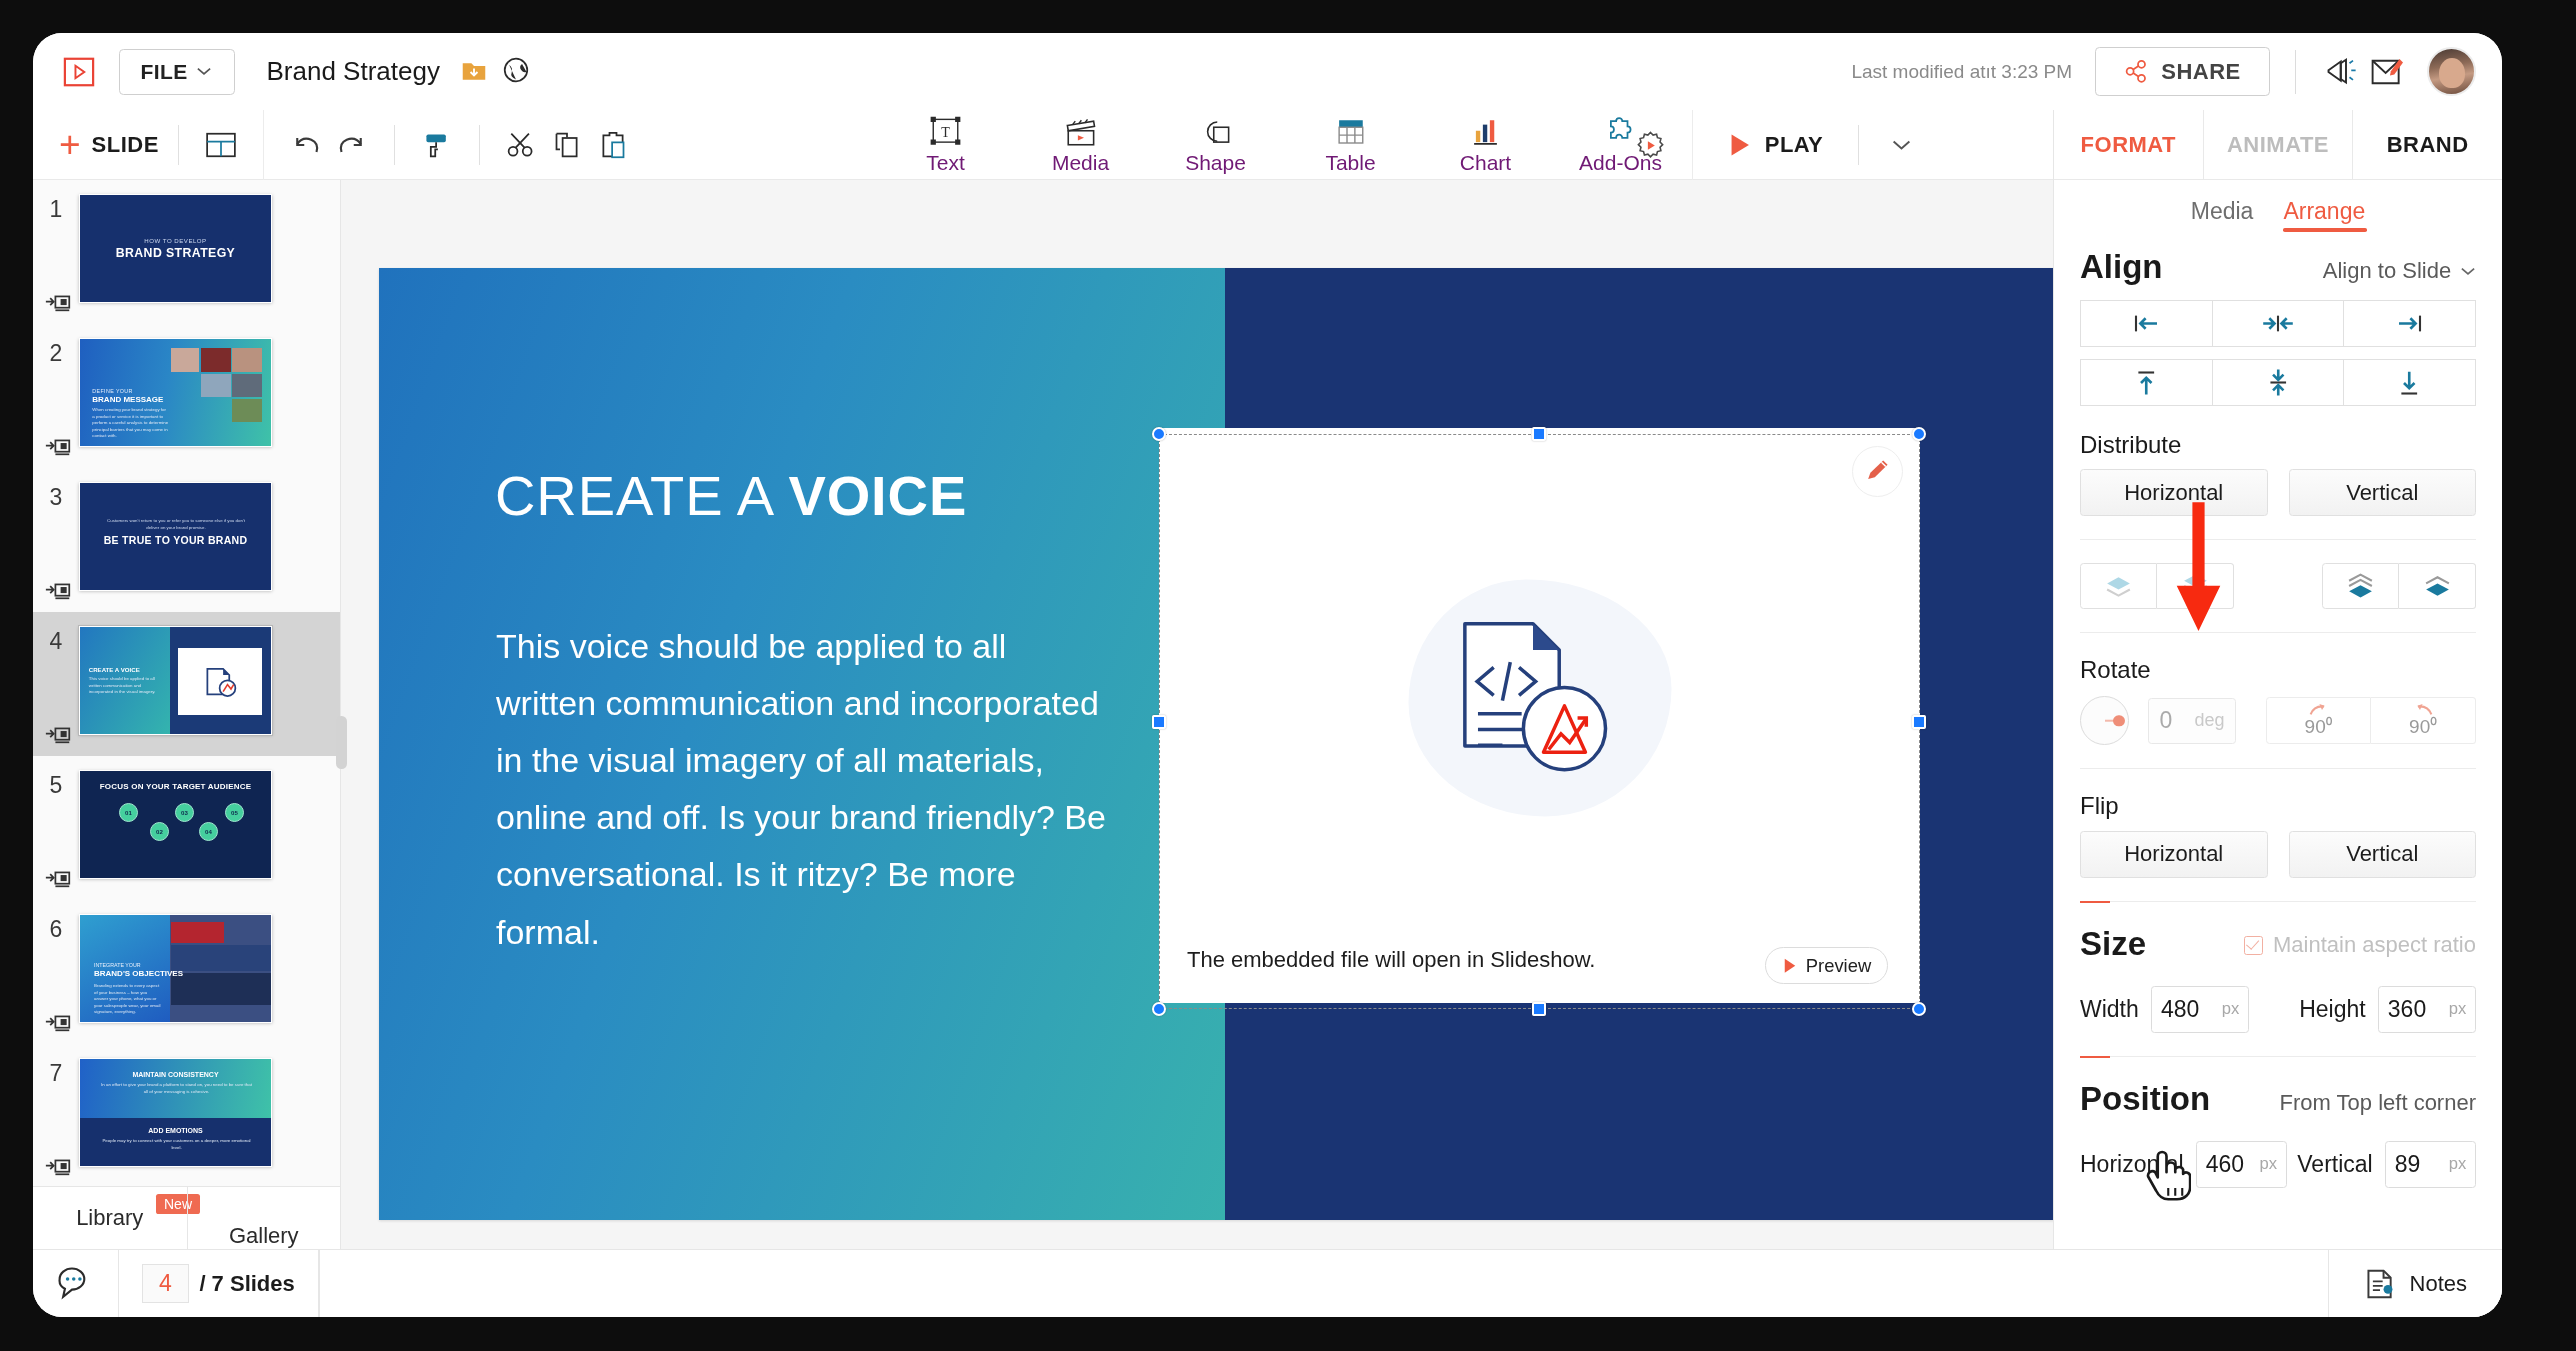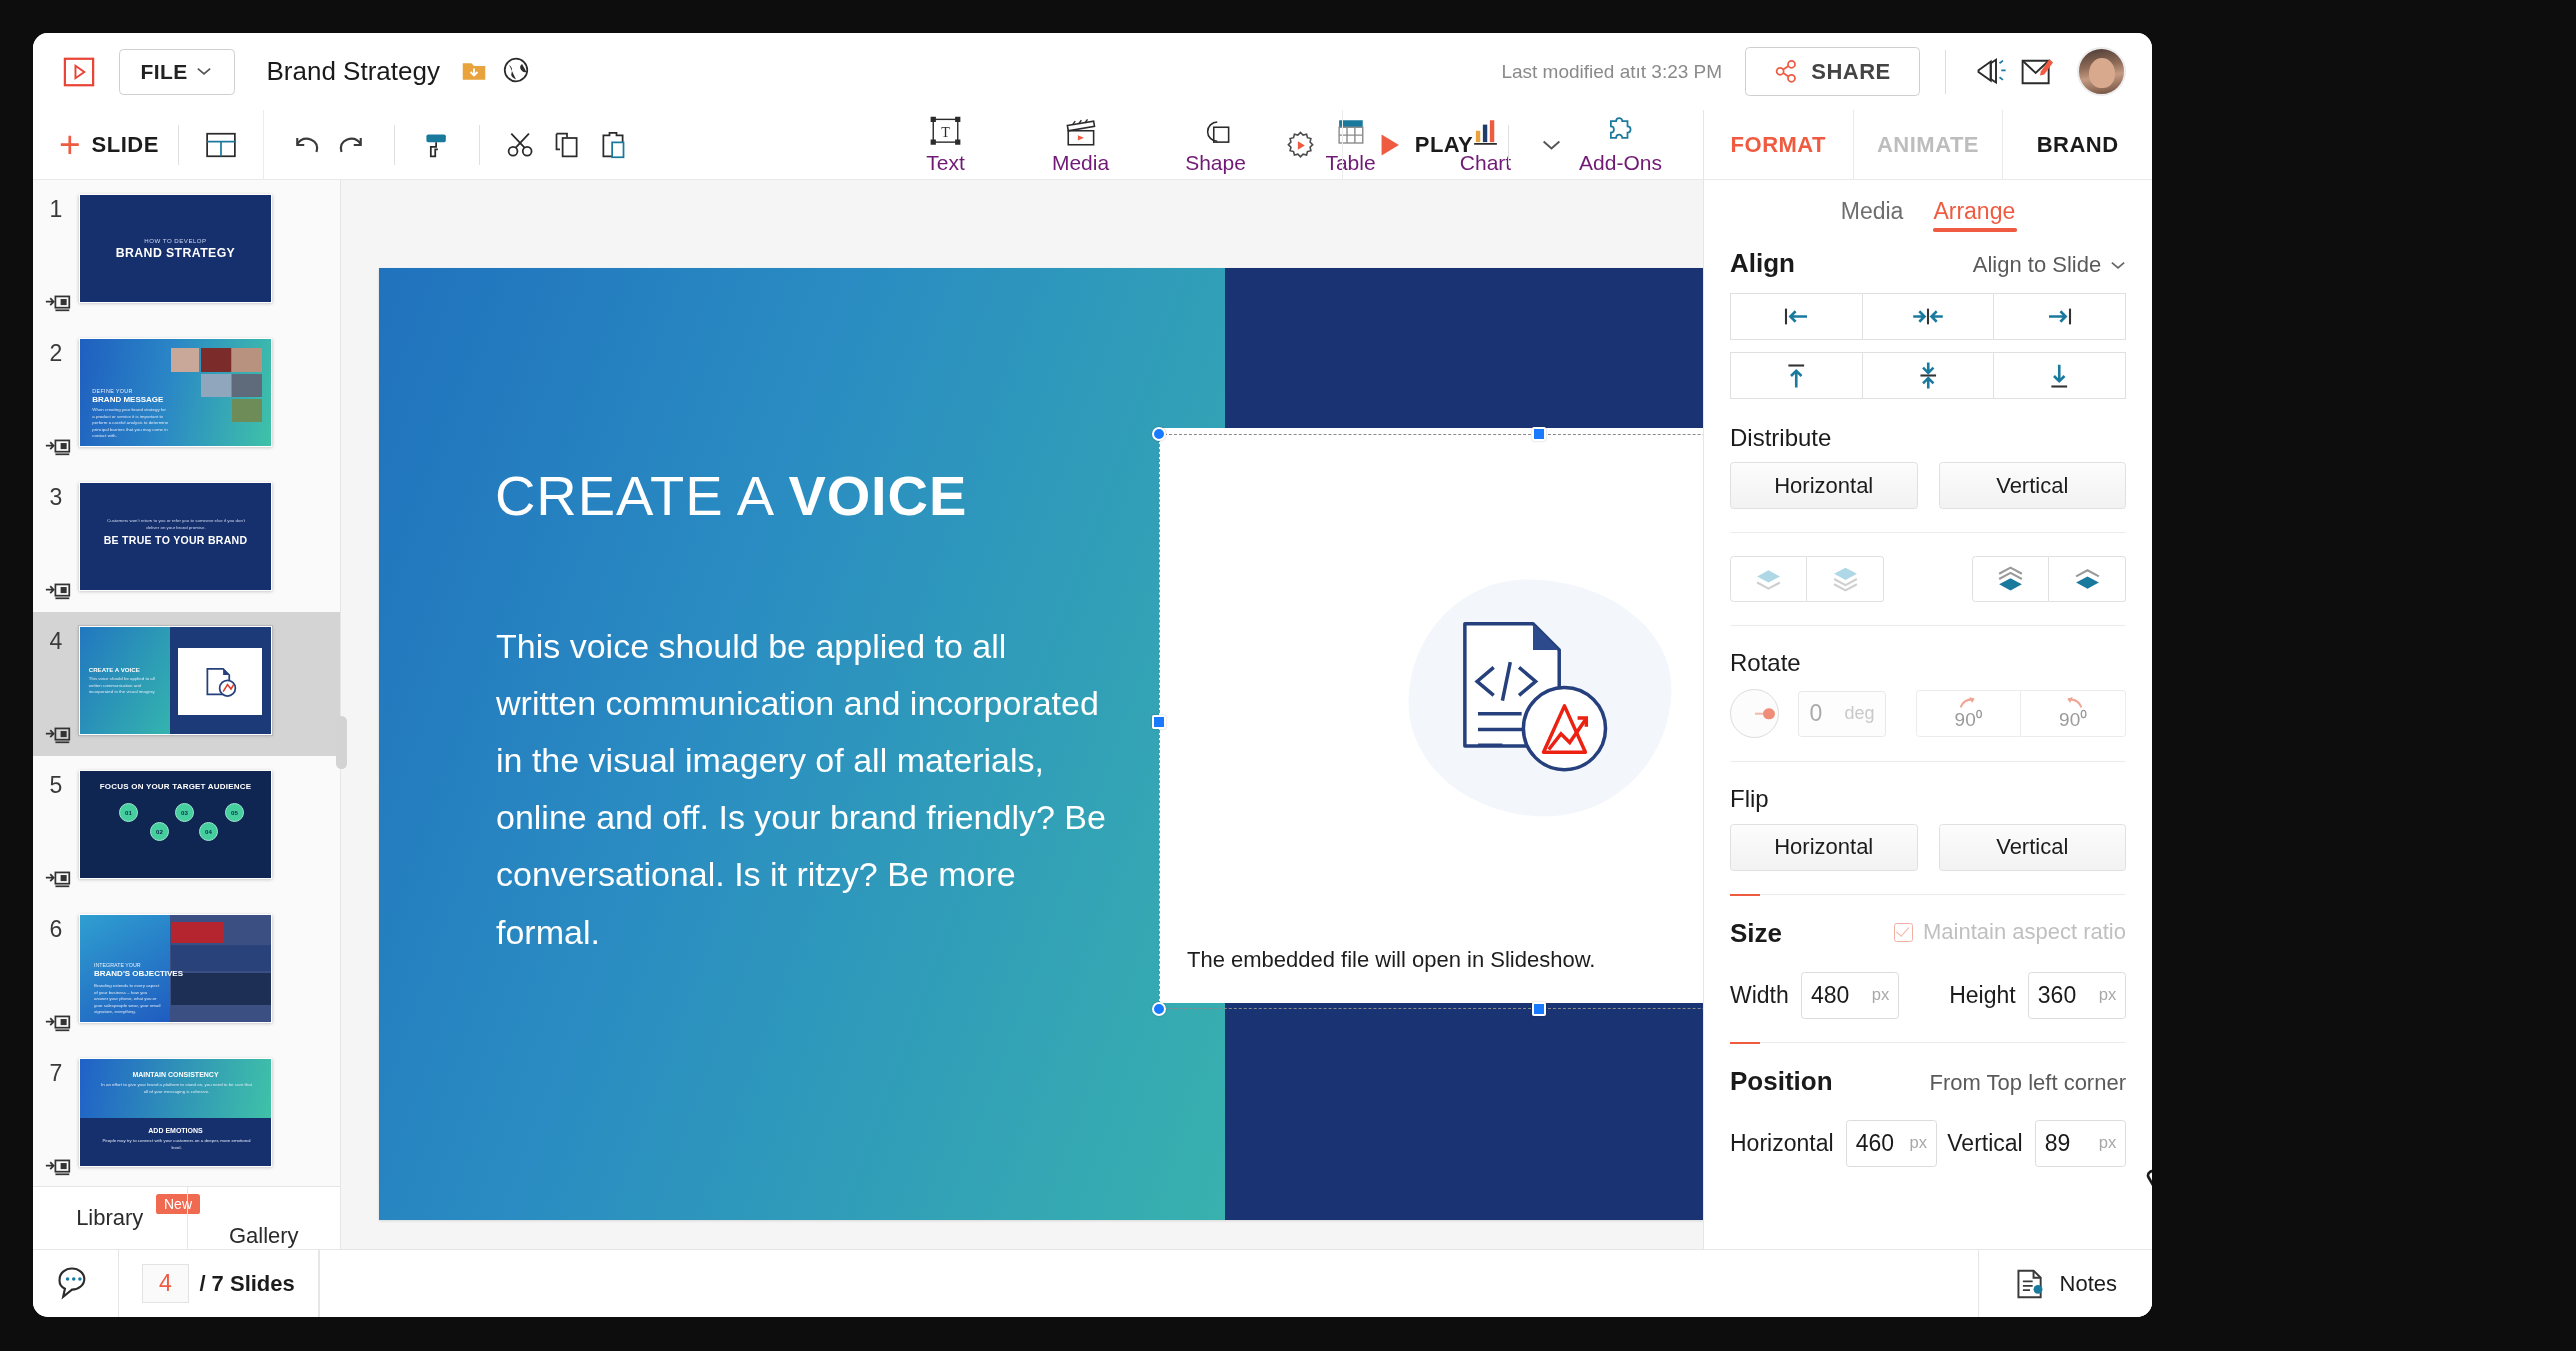--- a/index.html
+++ b/index.html
@@ -5,23 +5,23 @@
   * { box-sizing: border-box; margin: 0; padding: 0; }
   html, body {
     width: 2576px; height: 1351px;
     background: #0d0d0d;
     font-family: "Liberation Sans", sans-serif;
     overflow: hidden;
   }
   #app {
     position: absolute;
     left: 33px; top: 33px;
-    width: 2119px; height: 1284px;
+    width: 2469px; height: 1284px;
     background: #ffffff;
-    border-radius: 15px;
+    border-radius: 29px;
     overflow: hidden;
   }
 
   
   .topbar {
     position: absolute; left: 0; top: 0; width: 100%; height: 77px;
     background: #ffffff;
     display: flex; align-items: center;
   }
   .logo-box {
@@ -198,21 +198,21 @@
   .rp-tab.dim { color:#bdbdbd; border-left:0.9px solid #e9e9e9; border-right:0.9px solid #e9e9e9; }
   .rp-tab.active-rev { color:#1a1a1a; }
   .rp-sub { display:flex; align-items:center; justify-content:center; gap: 30px; height: 68px; }
   .rp-sub-item { font-size:23px; color:#6e6e6e; cursor:pointer; position:relative; padding-bottom:5.3px;}
   .rp-sub-item.active { color:#ef5b41; }
   .rp-sub-item.active::after{ content:""; position:absolute; left:0; right:-1.8px; bottom:-1.8px;
       height:4.4px; background:#ef5b41; border-radius:1.8px;}
 
   .sec { padding: 0 26px; }
   .sec-head { display:flex; align-items:baseline; justify-content:space-between; margin-bottom: 14px; }
-  .sec-title { font-size: 26px; font-weight:bold; color:#1a1a1a; }
+  .sec-title { font-size: 33px; font-weight:bold; color:#1a1a1a; }
   .sec-title.light { font-weight: normal; font-size:24px; }
   .sec-right { font-size: 22px; color:#5a5a5a; display:flex; align-items:center; gap:8.8px;}
   .btn-row { display:flex; }
   .seg {
     flex:1; height:47px; border:0.9px solid #e0e0e0; display:flex; align-items:center; justify-content:center;
     background:#fff; cursor:pointer; font-size:22px; color:#1c1c1c;
   }
   .seg + .seg { border-left: none; }
   .btn-pair { display:flex; gap: 21px; }
   .btn-pair .segb { flex:1; height:47px; border:0.9px solid #e0e0e0; border-radius:3.5px;

